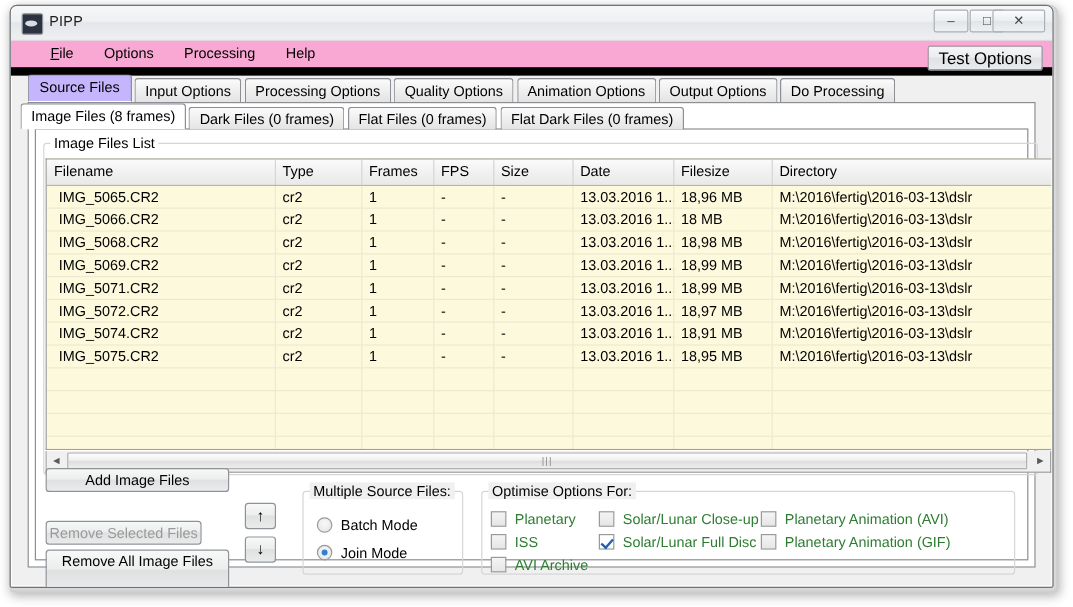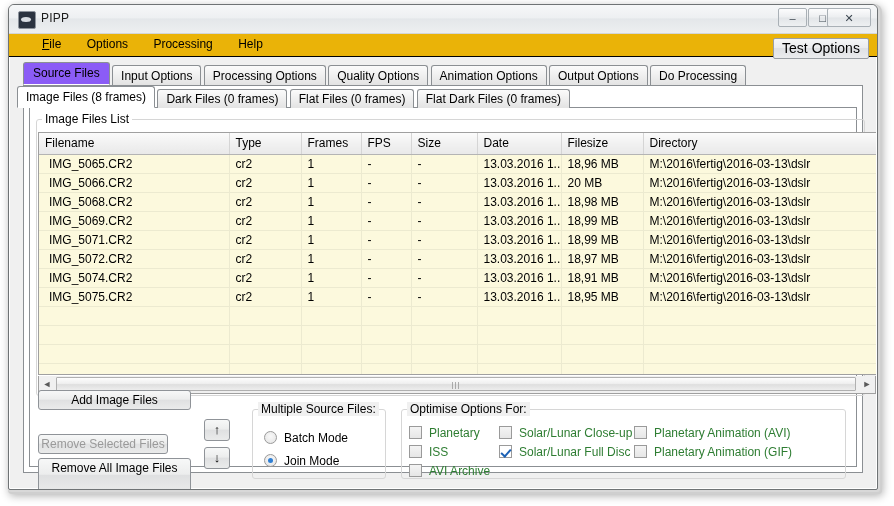--- a/index.html
+++ b/index.html
@@ -91,22 +91,22 @@
     line-height: 16px;
   }
   #btn-min { right: 70px; }
   #btn-max { right: 40px; }
   #btn-close { right: 6px; width: 44px; }
 
   
   #menubar {
     position: relative;
     height: 22px;
-    background: #eab308;
-    border-bottom: 1px solid #000000;
+    background: #f9a8d4;
+    border-bottom: 7px solid #000000;
     padding-left: 22px;
   }
   .menu-item {
     display: inline-block;
     padding: 3px 11px 3px 11px;
     font-size: 12px;
     color: #000;
   }
   .menu-item .accel { text-decoration: underline; }
 
@@ -145,21 +145,21 @@
     border: 1px solid #8b8f93;
     border-bottom: none;
     border-radius: 3px 3px 0 0;
     box-sizing: border-box;
     margin-right: -1px;
     position: relative;
     vertical-align: top;
     color: #000;
   }
   .tab.active {
-    background: #8b5cf6;
+    background: #c4b5fd;
     height: 23px;
     line-height: 21px;
     margin-top: -3px;
     padding: 0 9px;
     z-index: 5;
     border-bottom: 1px solid #ffffff;
   }
 
   
   #tabpanel {
@@ -558,21 +558,21 @@
             <td>18,96 MB</td>
             <td>M:\2016\fertig\2016-03-13\dslr</td>
           </tr>
           <tr>
             <td class="fname">IMG_5066.CR2</td>
             <td>cr2</td>
             <td>1</td>
             <td>-</td>
             <td>-</td>
             <td>13.03.2016 1...</td>
-            <td>20 MB</td>
+            <td>18 MB</td>
             <td>M:\2016\fertig\2016-03-13\dslr</td>
           </tr>
           <tr>
             <td class="fname">IMG_5068.CR2</td>
             <td>cr2</td>
             <td>1</td>
             <td>-</td>
             <td>-</td>
             <td>13.03.2016 1...</td>
             <td>18,98 MB</td>

